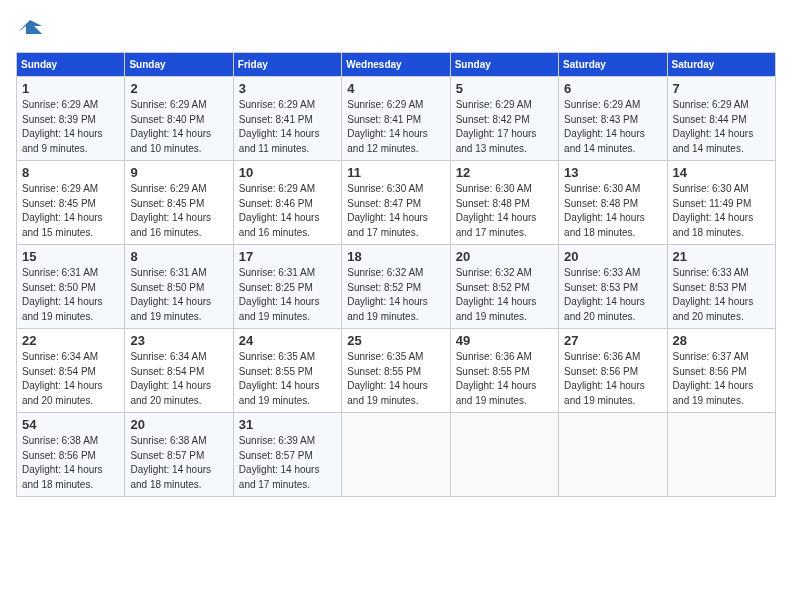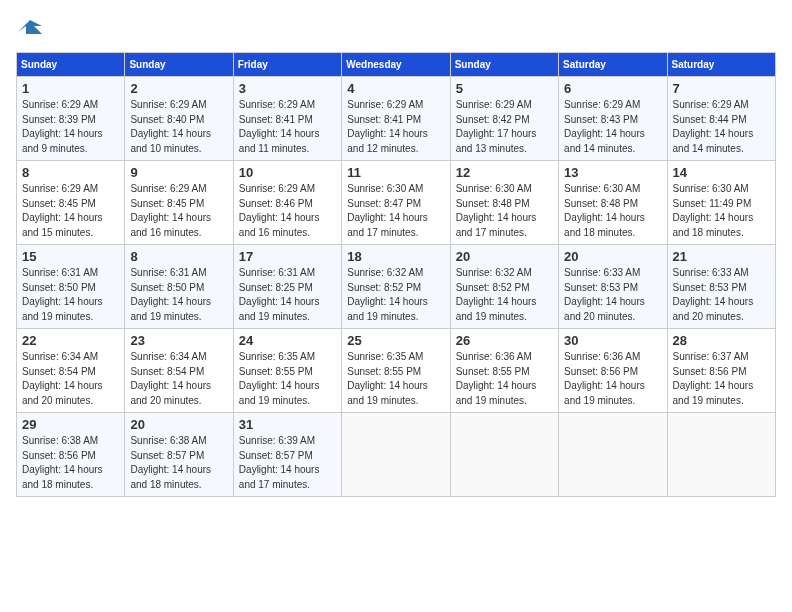--- a/index.html
+++ b/index.html
@@ -328,47 +328,47 @@
       </td>
         <td>
         <span class="day-number">25</span>
         <div class="day-info">
           <span>Sunrise: 6:35 AM</span><br>
           <span>Sunset: 8:55 PM</span><br>
           <span>Daylight: 14 hours and 19 minutes.</span>
         </div>
       </td>
         <td>
-        <span class="day-number">26</span>
+        <span class="day-number">49</span>
         <div class="day-info">
           <span>Sunrise: 6:36 AM</span><br>
           <span>Sunset: 8:55 PM</span><br>
           <span>Daylight: 14 hours and 19 minutes.</span>
         </div>
       </td>
         <td>
-        <span class="day-number">30</span>
+        <span class="day-number">27</span>
         <div class="day-info">
           <span>Sunrise: 6:36 AM</span><br>
           <span>Sunset: 8:56 PM</span><br>
           <span>Daylight: 14 hours and 19 minutes.</span>
         </div>
       </td>
         <td>
         <span class="day-number">28</span>
         <div class="day-info">
           <span>Sunrise: 6:37 AM</span><br>
           <span>Sunset: 8:56 PM</span><br>
           <span>Daylight: 14 hours and 19 minutes.</span>
         </div>
       </td>
       </tr>
       <tr>
         <td>
-        <span class="day-number">29</span>
+        <span class="day-number">54</span>
         <div class="day-info">
           <span>Sunrise: 6:38 AM</span><br>
           <span>Sunset: 8:56 PM</span><br>
           <span>Daylight: 14 hours and 18 minutes.</span>
         </div>
       </td>
         <td>
         <span class="day-number">20</span>
         <div class="day-info">
           <span>Sunrise: 6:38 AM</span><br>

